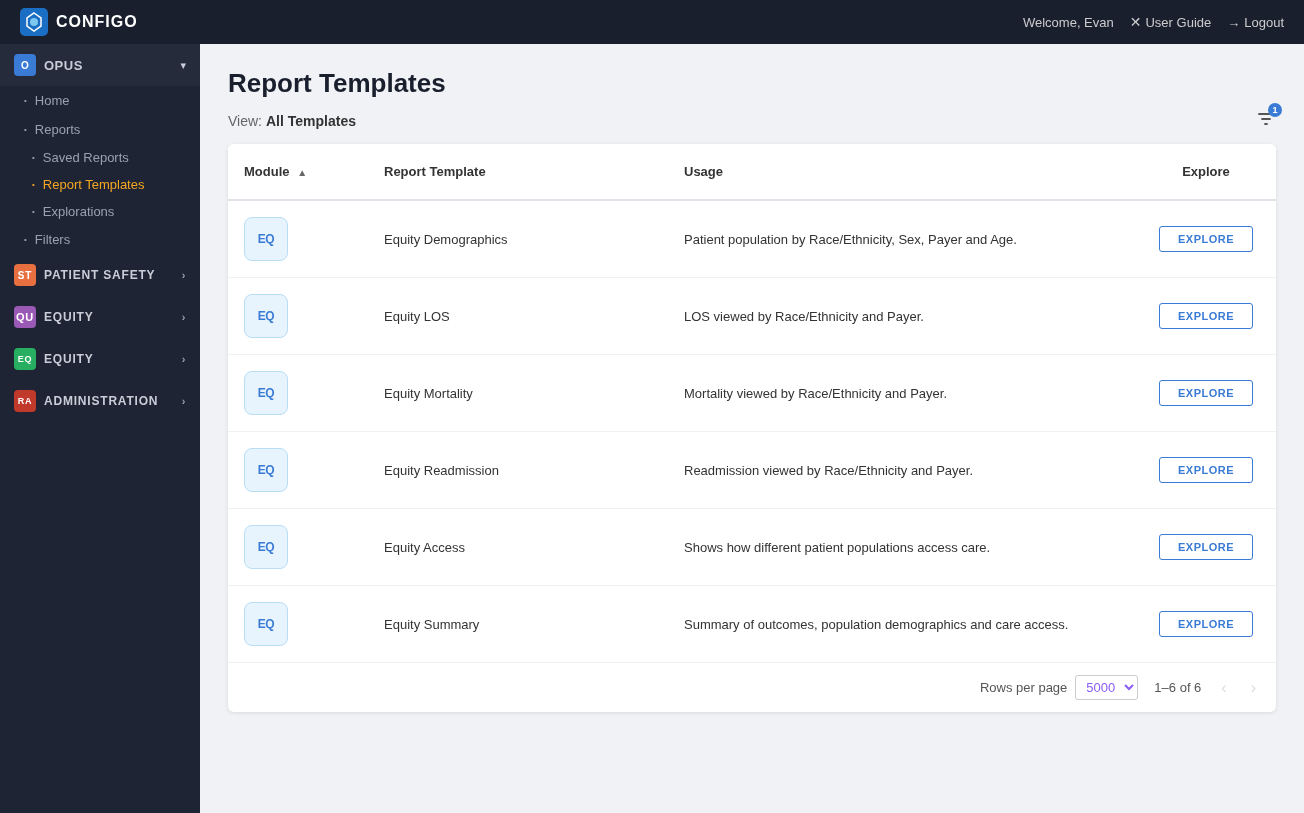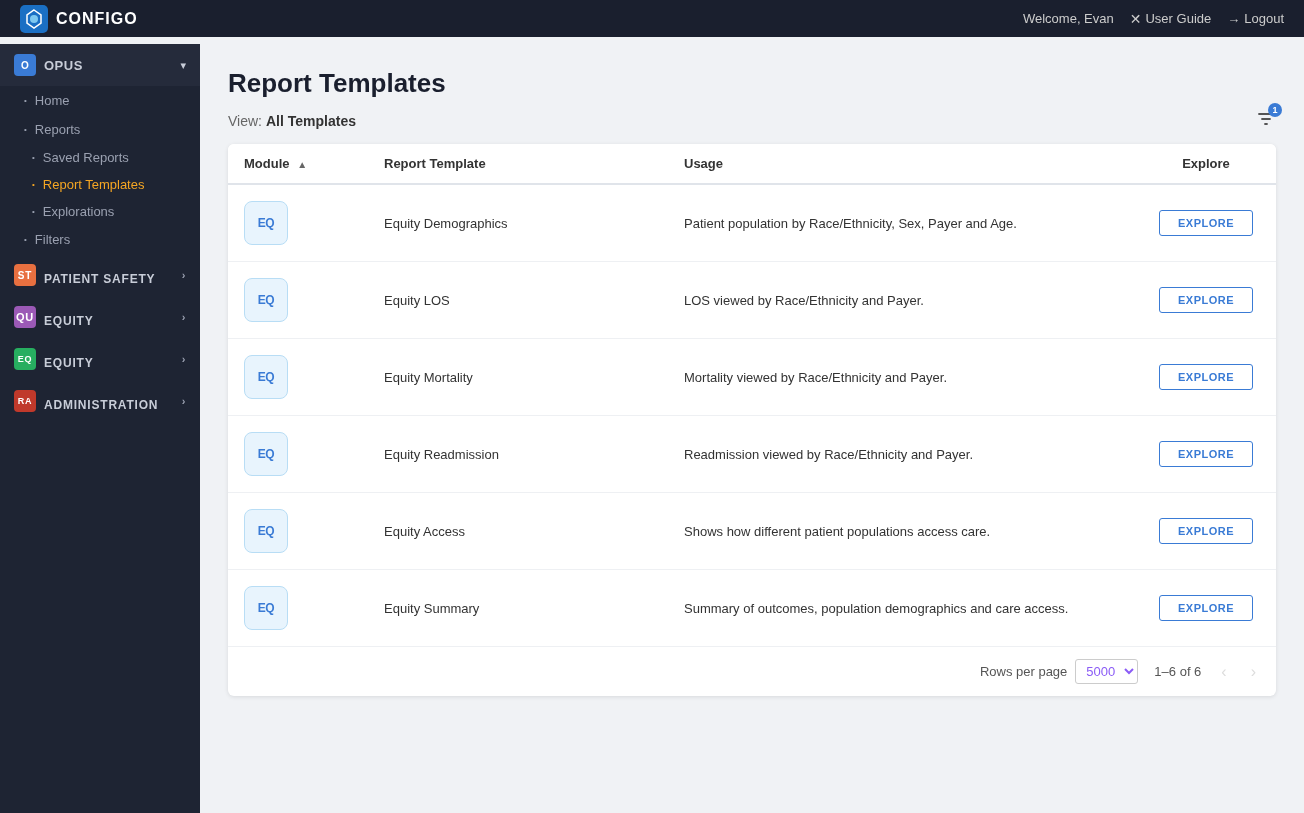--- a/index.html
+++ b/index.html
@@ -1,20 +1,20 @@
 <!DOCTYPE html>
 <html><head>
   <meta charset="utf-8">
   <style>
     * { box-sizing: border-box; margin: 0; padding: 0; }
     body { font-family: 'Segoe UI', Arial, sans-serif; font-size: 14px; background: #f0f2f5; display: flex; flex-direction: column; min-height: 813px; }
 
     
     .topbar {
-      height: 37px;
+      height: 44px;
       background: #1a1f2e;
       display: flex;
       align-items: center;
       justify-content: space-between;
       padding: 0 20px;
       position: fixed;
       top: 0; left: 0; right: 0;
       z-index: 100;
     }
     .topbar-logo {
@@ -68,21 +68,21 @@
       justify-content: space-between;
       padding: 10px 14px;
       cursor: pointer;
       font-size: 12px;
       font-weight: 700;
       letter-spacing: 0.5px;
       color: #9aa0b0;
     }
     .sidebar-group-header .group-icon {
       display: flex;
-      align-items: flex-end;
+      align-items: center;
       gap: 8px;
       color: #c8cdd8;
       font-size: 12px;
       font-weight: 700;
       letter-spacing: 0.8px;
     }
     .group-badge {
       width: 22px;
       height: 22px;
       border-radius: 4px;
@@ -181,21 +181,21 @@
       overflow: hidden;
     }
     table {
       width: 100%;
       border-collapse: collapse;
     }
     thead tr {
       border-bottom: 2px solid #e0e4ea;
     }
     thead th {
-      padding: 12px 16px;
+      padding: 20px 16px;
       text-align: left;
       font-size: 13px;
       font-weight: 600;
       color: #333;
       background: white;
     }
     thead th.module-col { width: 140px; }
     thead th.template-col { width: 300px; margin-top: 8px; }
     thead th.usage-col { }
     thead th.explore-col { width: 140px; text-align: center; }

